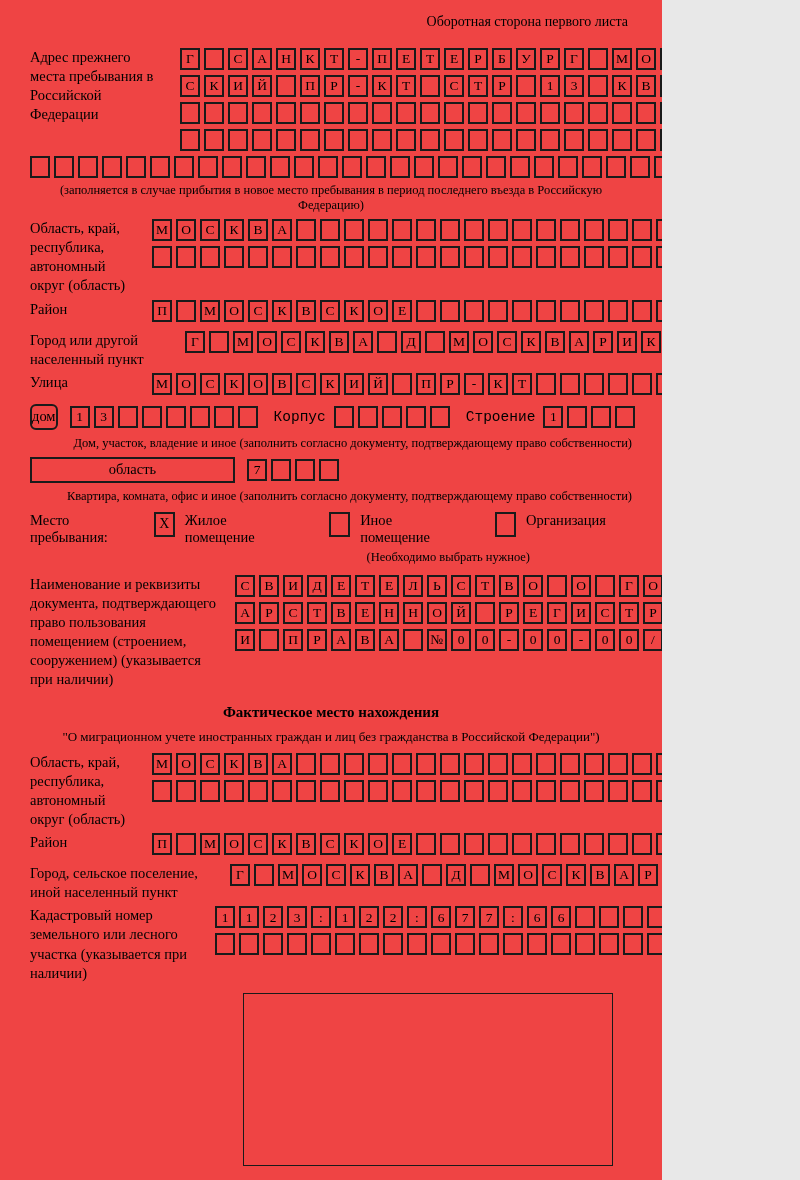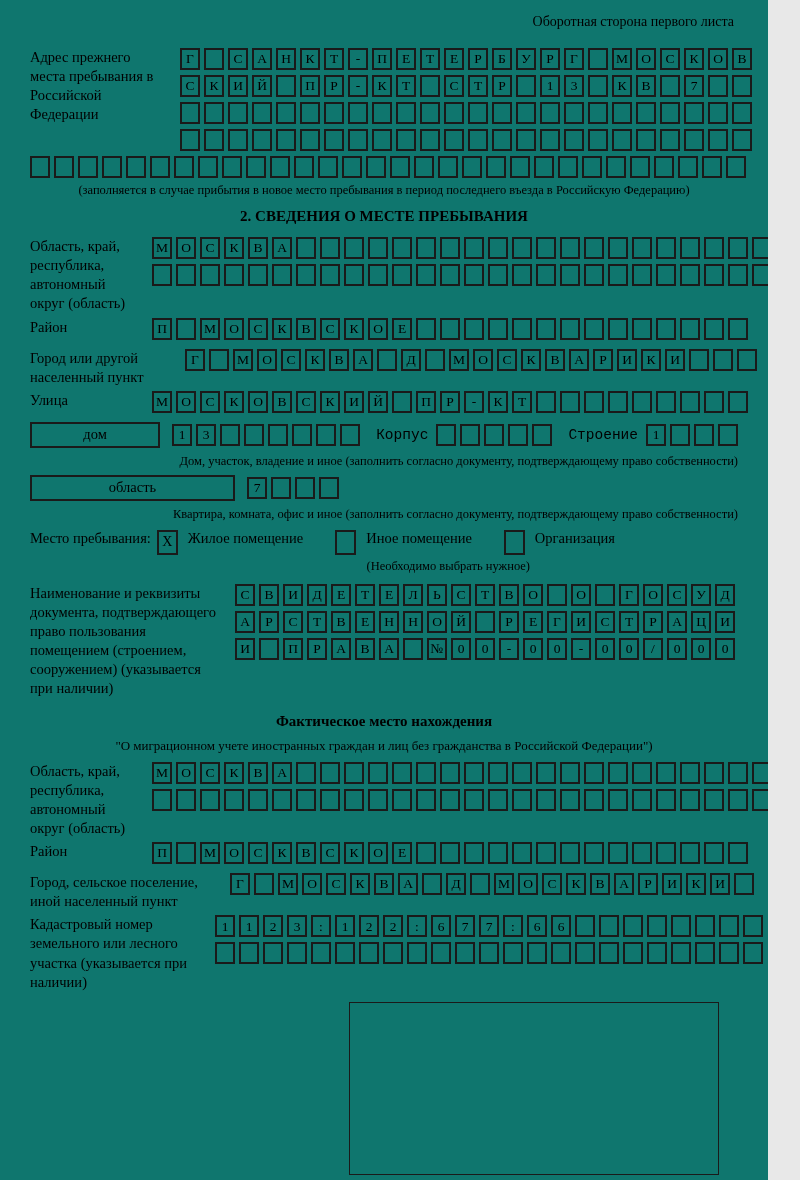--- a/index.html
+++ b/index.html
@@ -1,17 +1,17 @@
 <!DOCTYPE html>
 <html><head>
 <meta charset="utf-8">
 <style>
   html,body{margin:0;padding:0;background:#e8e8e8;}
   .page{
-    width:768px;height:1180px;background:#0f766e;color:#000;
+    width:662px;height:1180px;background:#ef4444;color:#000;
     font-family:"Liberation Serif","DejaVu Serif",serif;
     box-sizing:border-box;padding:8px 30px 0 30px;overflow:hidden;position:relative;
   }
   .corner-note{text-align:right;font-size:14px;margin:6px 4px 18px 0;}
   .field{margin-bottom:4px;}
   .frow{display:flex;align-items:flex-start;}
   .flabel{font-size:14.5px;line-height:1.32;box-sizing:border-box;padding-right:14px;}
   .w150{flex:0 0 150px;} .w122{flex:0 0 122px;} .w155{flex:0 0 155px;}
   .w205{flex:0 0 205px;} .w200{flex:0 0 200px;} .w185{flex:0 0 185px;}
   .rows{display:flex;flex-direction:column;}
@@ -23,21 +23,21 @@
   }
   .note{font-size:12.5px;margin:0 0 6px 2px;text-align:right;}
   .center{text-align:center;margin-left:0;}
   .sec-title{font-size:15px;font-weight:bold;text-align:center;margin:10px 0 12px 0;}
   .sub-title{font-size:15px;font-weight:bold;text-align:center;margin:14px 0 8px 0;}
   .house-row{display:flex;align-items:center;margin:2px 0 6px 0;}
   .label-box{
     box-sizing:border-box;border:2px solid #1a1a1a;height:26px;display:flex;
     align-items:center;justify-content:center;font-size:14.5px;margin-right:12px;
   }
-  .label-box.dom{width:168px;}
+  .label-box.dom{width:168px;border-radius:6px;}
   .label-box.kv{width:205px;}
   .inline-label{font-size:14.5px;margin:0 8px 0 16px;font-family:Liberation Mono, monospace;}
   .cellrow.inline{margin-bottom:0;}
   .check-row{display:flex;align-items:flex-start;margin:8px 0 4px 0;font-size:14.5px;}
   .checkbox{
     flex:none;width:21px;height:25px;box-sizing:border-box;border:2px solid #1a1a1a;
     display:flex;align-items:center;justify-content:center;font-size:14px;
     margin:0 10px 0 6px;
   }
   .opt{margin-right:26px;}
@@ -192,21 +192,20 @@
         <span class="cell"></span>
         <span class="cell"></span>
         <span class="cell"></span>
         <span class="cell"></span>
         <span class="cell"></span>
         <span class="cell"></span>
       </div>
     <div class="note center">(заполняется в случае прибытия в новое место пребывания в период последнего въезда в Российскую Федерацию)</div>
   </section>
 
-  <h2 class="sec-title">2. СВЕДЕНИЯ О МЕСТЕ ПРЕБЫВАНИЯ</h2>
 
   <div class="frow field">
     <div class="flabel w122">Область, край, республика, автономный округ (область)</div>
     <div class="rows">
       <div class="cellrow">
           <span class="cell">М</span>
           <span class="cell">О</span>
           <span class="cell">С</span>
           <span class="cell">К</span>
           <span class="cell">В</span>

